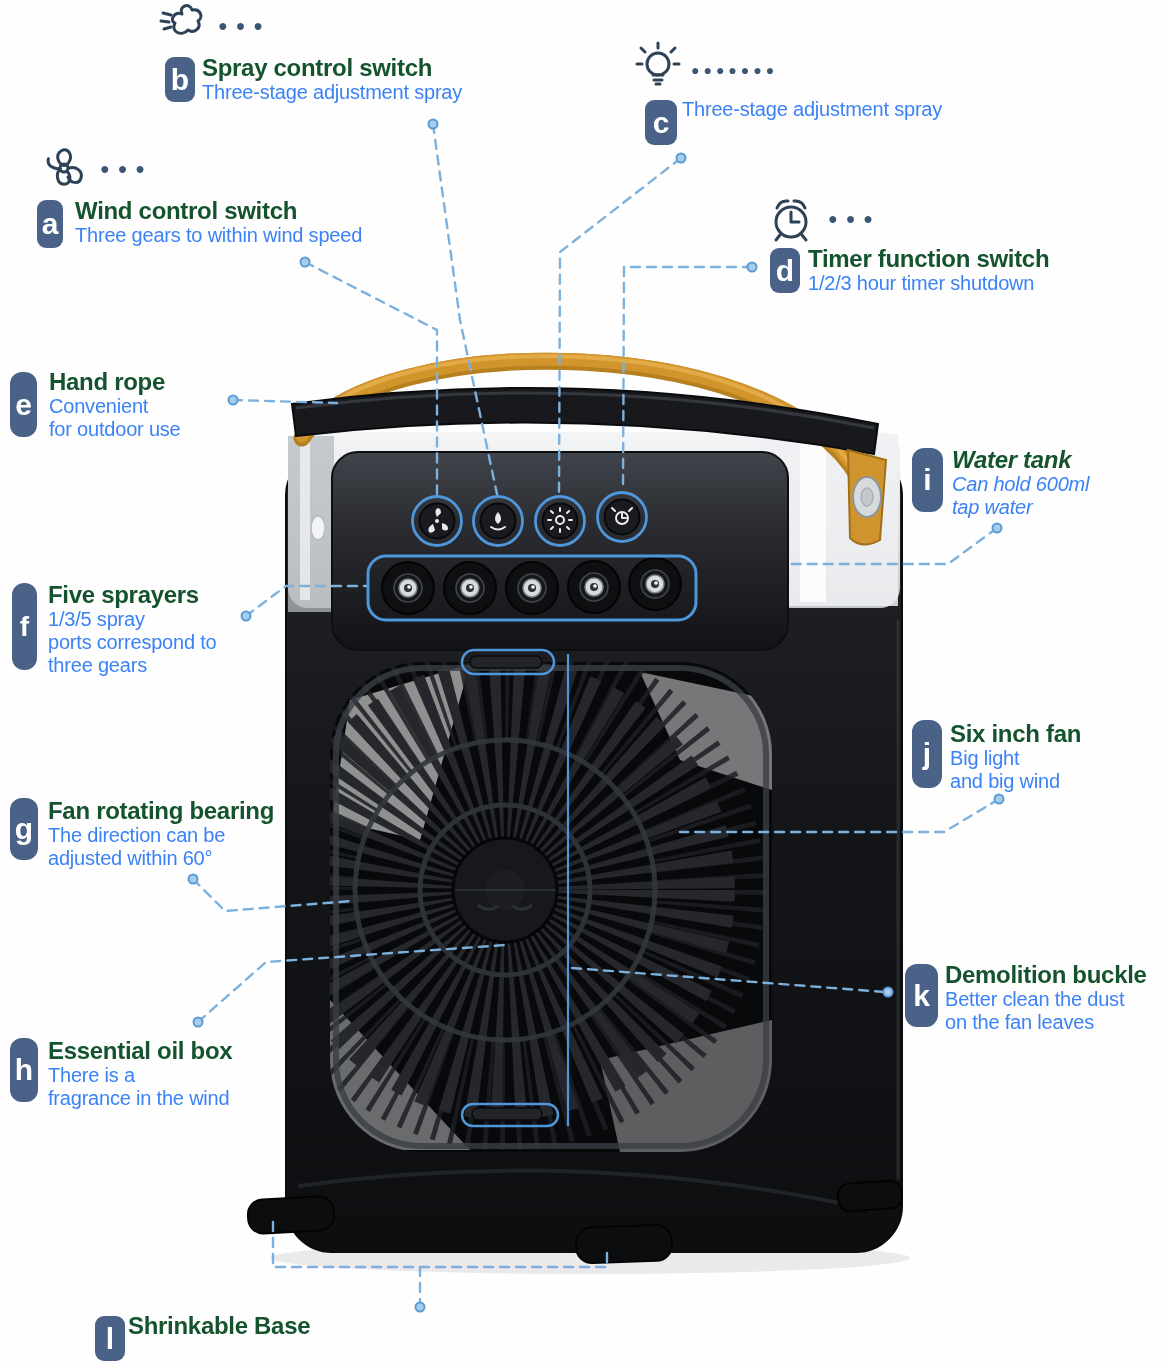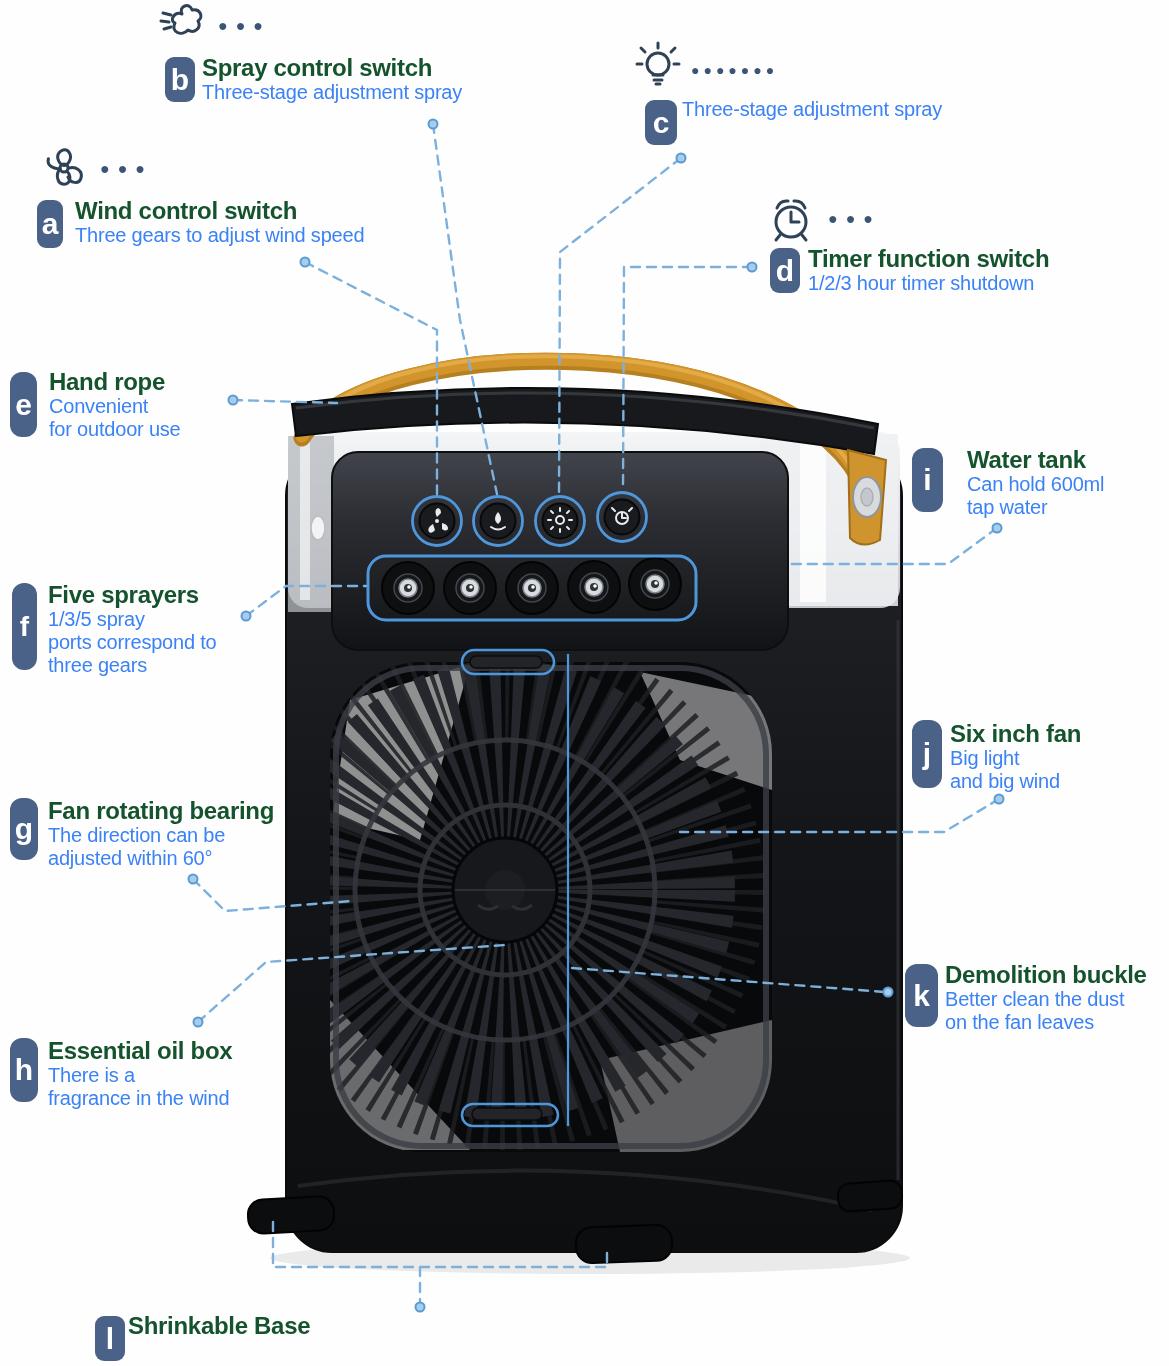--- a/index.html
+++ b/index.html
@@ -17,21 +17,21 @@
   .icon{position:absolute;z-index:3;}
   
   .c-a{left:37px;top:200px;}  .c-a .badge{width:26px;height:48px;border-radius:9px;}  .c-a .ctext{margin-left:12px;margin-top:-2px;}
   .c-b{left:165px;top:57px;}  .c-b .badge{width:30px;height:45px;border-radius:9px;}  .c-b .ctext{margin-left:7px;margin-top:-2px;}
   .c-c{left:645px;top:100px;} .c-c .badge{width:32px;height:45px;border-radius:9px;}  .c-c .ctext{margin-left:5px;margin-top:-2px;}
   .c-d{left:770px;top:248px;} .c-d .badge{width:30px;height:45px;border-radius:9px;}  .c-d .ctext{margin-left:8px;margin-top:-2px;}
   .c-e{left:10px;top:372px;}  .c-e .badge{width:27px;height:65px;border-radius:12px;} .c-e .ctext{margin-left:12px;margin-top:-3px;}
   .c-f{left:12px;top:583px;}  .c-f .badge{width:25px;height:87px;border-radius:12px;font-size:28px;} .c-f .ctext{margin-left:11px;margin-top:-1px;}
   .c-g{left:10px;top:798px;}  .c-g .badge{width:28px;height:62px;border-radius:12px;} .c-g .ctext{margin-left:10px;margin-top:0px;justify-content:center;}
   .c-h{left:10px;top:1038px;} .c-h .badge{width:28px;height:64px;border-radius:12px;} .c-h .ctext{margin-left:10px;margin-top:0px;}
-  .c-i{left:912px;top:448px;} .c-i .badge{width:31px;height:64px;border-radius:12px;} .c-i .ctext{margin-left:24px;margin-top:-1px;}
+  .c-i{left:912px;top:448px;} .c-i .badge{width:31px;height:64px;border-radius:12px;} .c-i .ctext{margin-left:9px;margin-top:-1px;font-style:italic;}
   .c-j{left:912px;top:720px;} .c-j .badge{width:30px;height:68px;border-radius:12px;} .c-j .ctext{margin-left:8px;margin-top:1px;}
   .c-k{left:905px;top:964px;} .c-k .badge{width:33px;height:63px;border-radius:12px;} .c-k .ctext{margin-left:7px;margin-top:-2px;}
   .c-l{left:95px;top:1316px;} .c-l .badge{width:30px;height:45px;border-radius:9px;}  .c-l .ctext{margin-left:3px;margin-top:-3px;}
   .d-a{left:100px;top:161px;} .d-b{left:218px;top:18px;} .d-c{left:691px;top:62px;} .d-d{left:828px;top:211px;}
   .i-a{left:42px;top:140px;}  .i-b{left:156px;top:1px;}  .i-c{left:633px;top:38px;} .i-d{left:764px;top:191px;}
 </style>
 </head>
 <body>
 
 <div class="stage">
@@ -255,21 +255,21 @@
 
 <div class="dots d-a">●●●</div>
 <div class="dots d-b">●●●</div>
 <div class="dots small d-c">●●●●●●●</div>
 <div class="dots d-d">●●●</div>
 
 <div class="callout c-a">
   <div class="badge">a</div>
   <div class="ctext">
         <div class="title">Wind control switch</div>
-    <div class="sub">Three gears to adjust wind speed</div>
+    <div class="sub">Three gears to within wind speed</div>
       </div>
 </div>
 <div class="callout c-b">
   <div class="badge">b</div>
   <div class="ctext">
         <div class="title">Spray control switch</div>
     <div class="sub">Three-stage adjustment spray</div>
       </div>
 </div>
 <div class="callout c-c">

